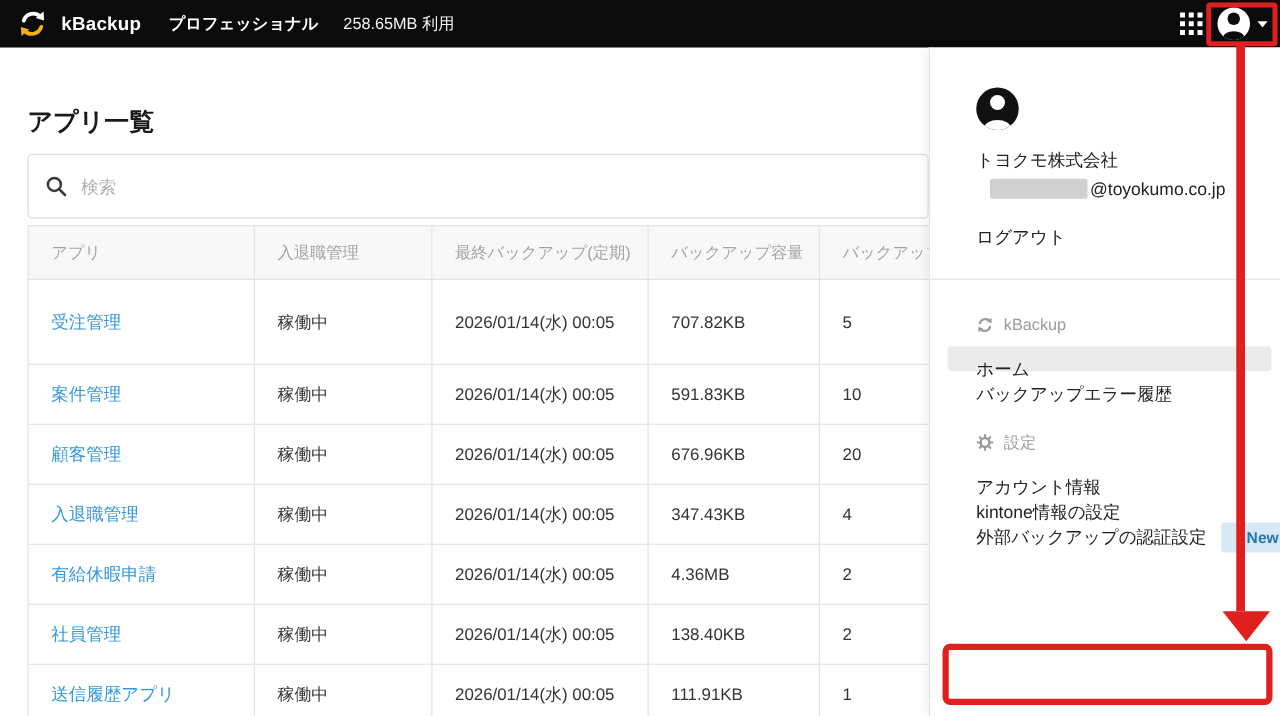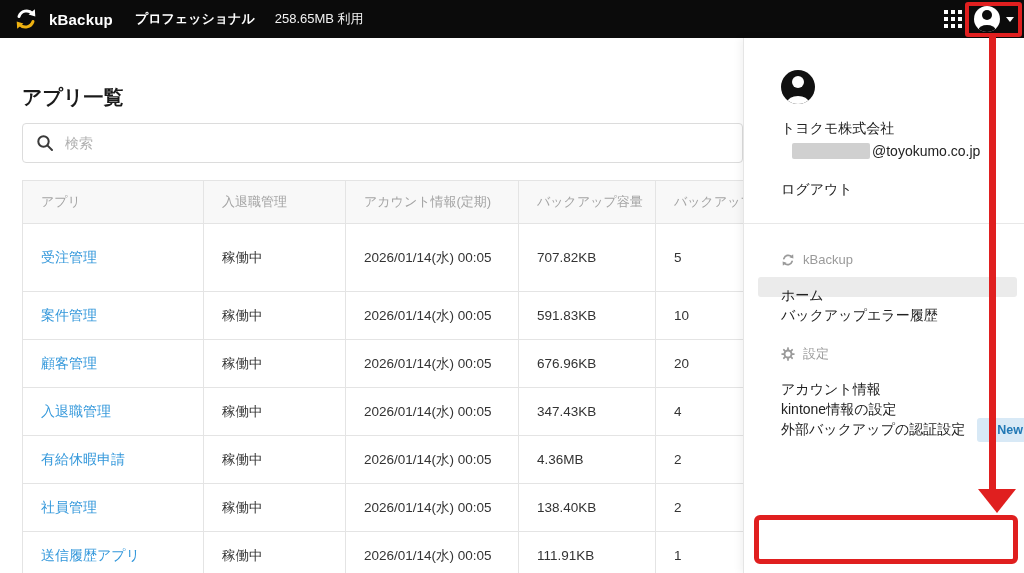--- a/index.html
+++ b/index.html
@@ -24,21 +24,21 @@
   .apps-grid{display:inline-grid;grid-template-columns:repeat(3,4px);grid-auto-rows:4px;gap:3px;cursor:pointer;}
   .apps-grid i{display:block;width:4px;height:4px;background:#fff;}
   .account-btn{display:flex;align-items:center;gap:6px;cursor:pointer;height:100%;}
   .person-circle{position:relative;width:26px;height:26px;background:#fff;border-radius:50%;overflow:hidden;flex:none;}
   .person-circle::before{content:"";position:absolute;left:50%;top:4px;transform:translateX(-50%);width:10px;height:10px;border-radius:50%;background:#0b0b0b;}
   .person-circle::after{content:"";position:absolute;left:50%;bottom:-3px;transform:translateX(-50%);width:17px;height:10px;border-radius:50%;background:#0b0b0b;}
   .caret-down{width:0;height:0;border-left:4.5px solid transparent;border-right:4.5px solid transparent;border-top:5px solid #fff;}
 
   
   .page-title{position:absolute;left:22px;top:84px;font-size:20px;font-weight:bold;color:#1a1a1a;}
-  .search-box{position:absolute;left:22px;top:123px;width:721px;height:40px;border:1px solid #dcdcdc;border-radius:4px;display:flex;align-items:center;gap:11px;padding:0 13px;background:#fff;}
+  .search-box{position:absolute;left:22px;top:123px;width:721px;height:52px;border:1px solid #dcdcdc;border-radius:4px;display:flex;align-items:center;gap:11px;padding:0 13px;background:#fff;}
   .search-box input{border:none;outline:none;flex:1;font-size:14px;color:#333;font-family:inherit;background:transparent;}
   .search-box input::placeholder{color:#b0b0b0;}
 
   table.apps-table{position:absolute;left:22px;top:180px;width:980px;border-collapse:collapse;table-layout:fixed;font-size:13.5px;color:#333;background:#fff;}
   .apps-table th,.apps-table td{border:1px solid #e4e4e4;text-align:left;padding:0 8px 0 18px;overflow:hidden;white-space:nowrap;}
   .apps-table thead th{height:43px;background:#f8f8f8;color:#a3a3a3;font-weight:normal;font-size:13px;}
   .apps-table tbody td{height:48px;}
   .apps-table tbody tr:first-child td{height:68px;}
   .apps-table a{color:var(--accent,#3498db);text-decoration:none;font-size:14px;cursor:pointer;}
 
@@ -121,21 +121,21 @@
         <col style="width:137px">
         <col>
       </colgroup>
     <thead>
       <tr>
 
           <th>アプリ</th>
 
           <th>入退職管理</th>
 
-          <th>アカウント情報(定期)</th>
+          <th>最終バックアップ(定期)</th>
 
           <th>バックアップ容量</th>
 
           <th>バックアップレコー</th>
 
       </tr>
     </thead>
     <tbody>
 
         <tr>

